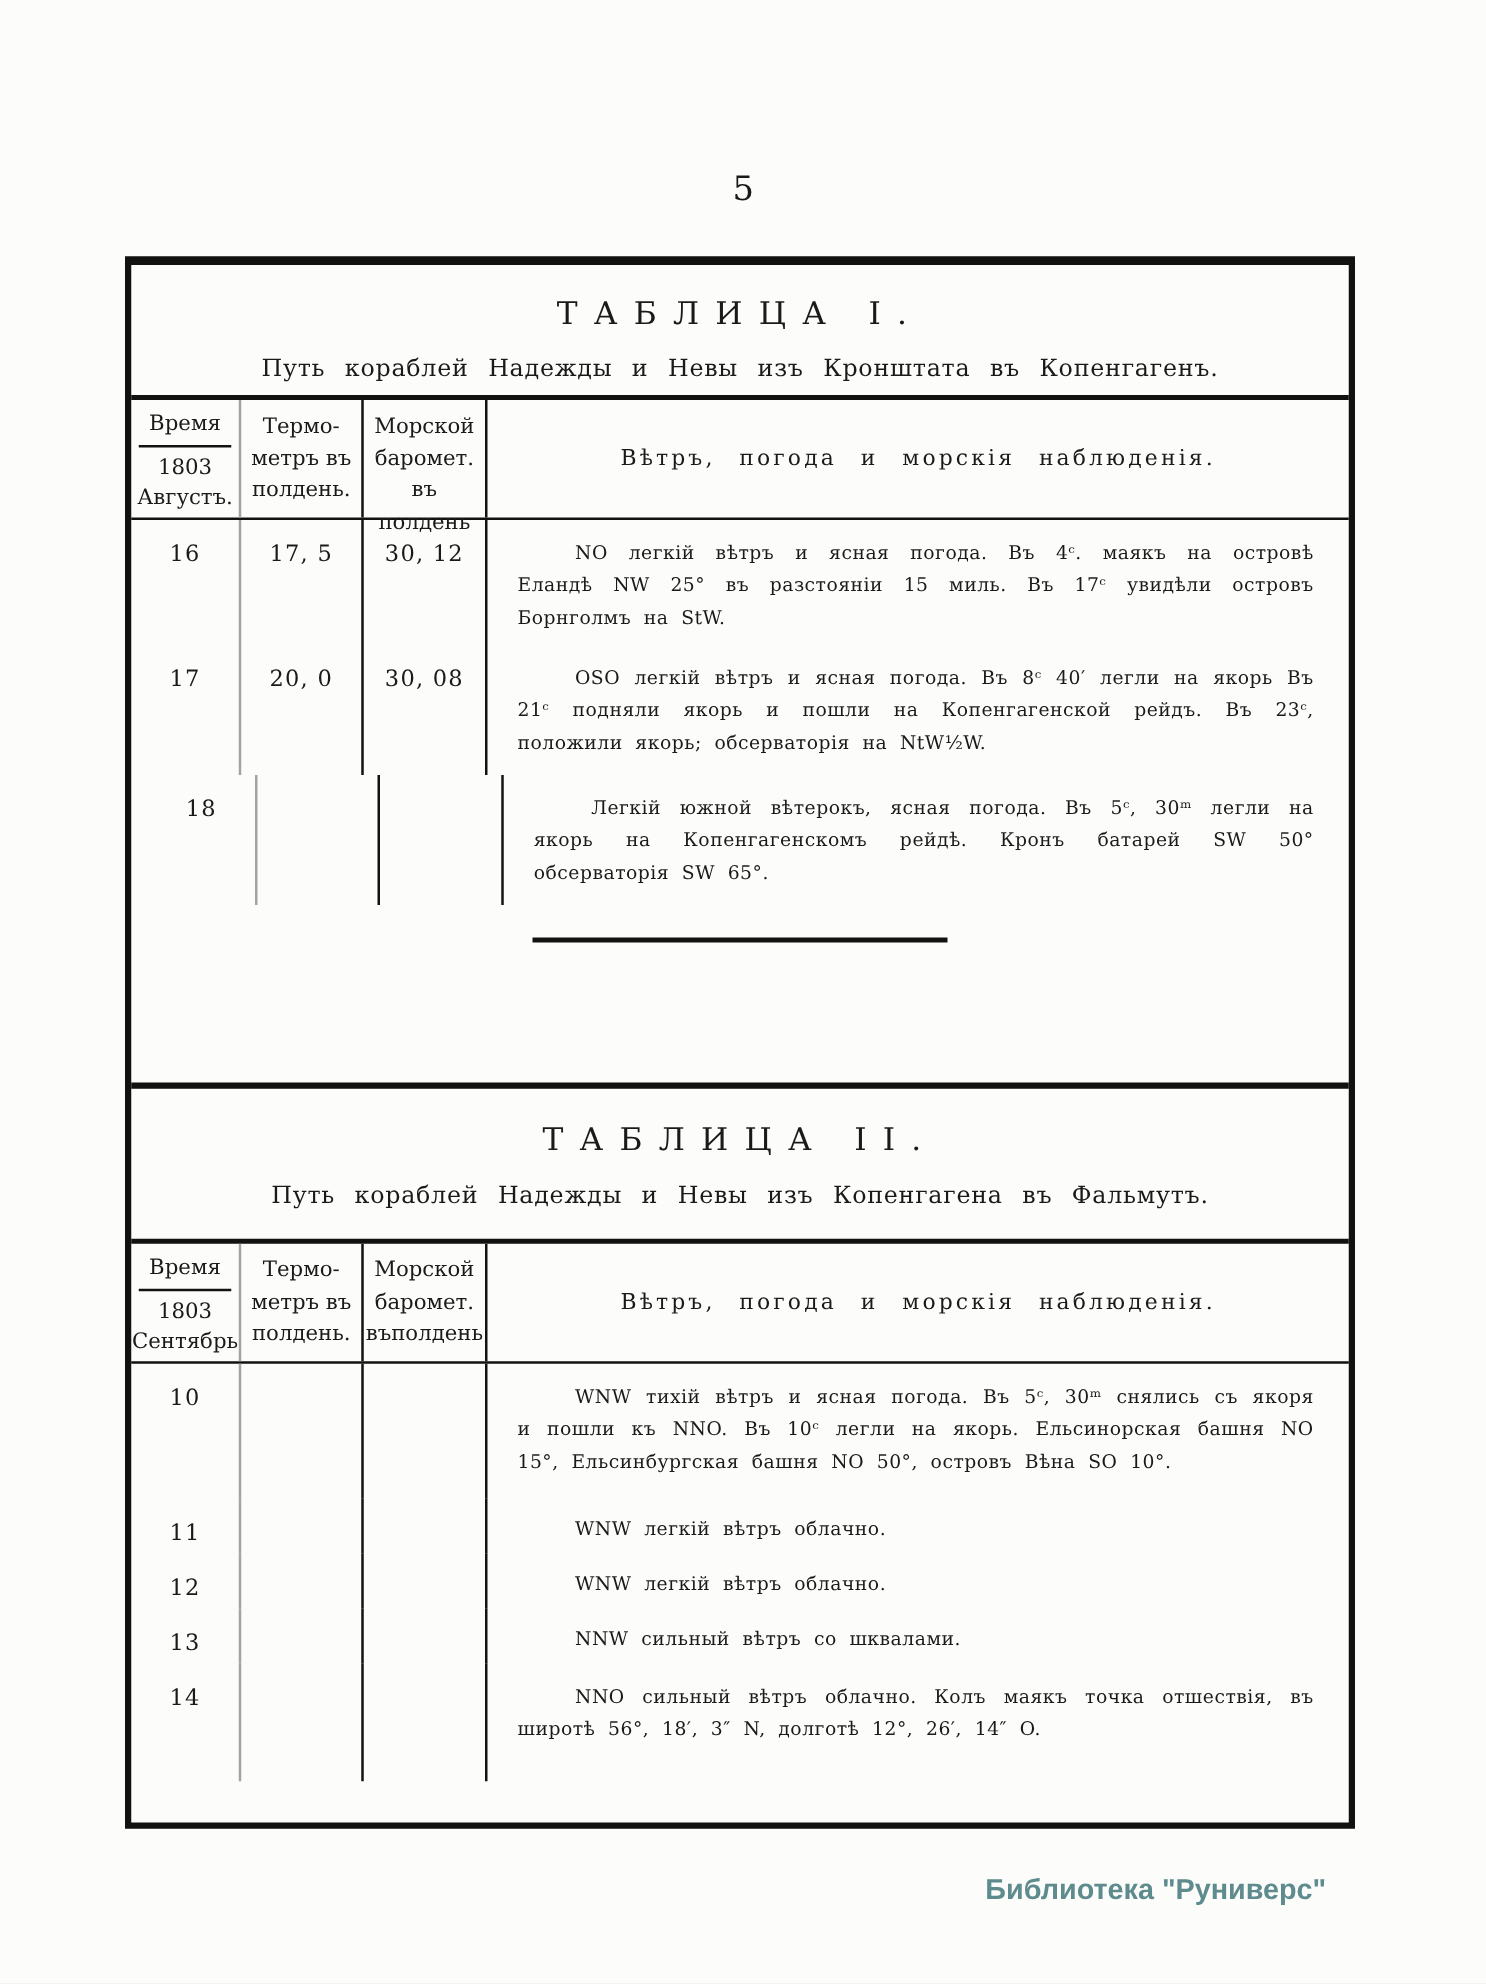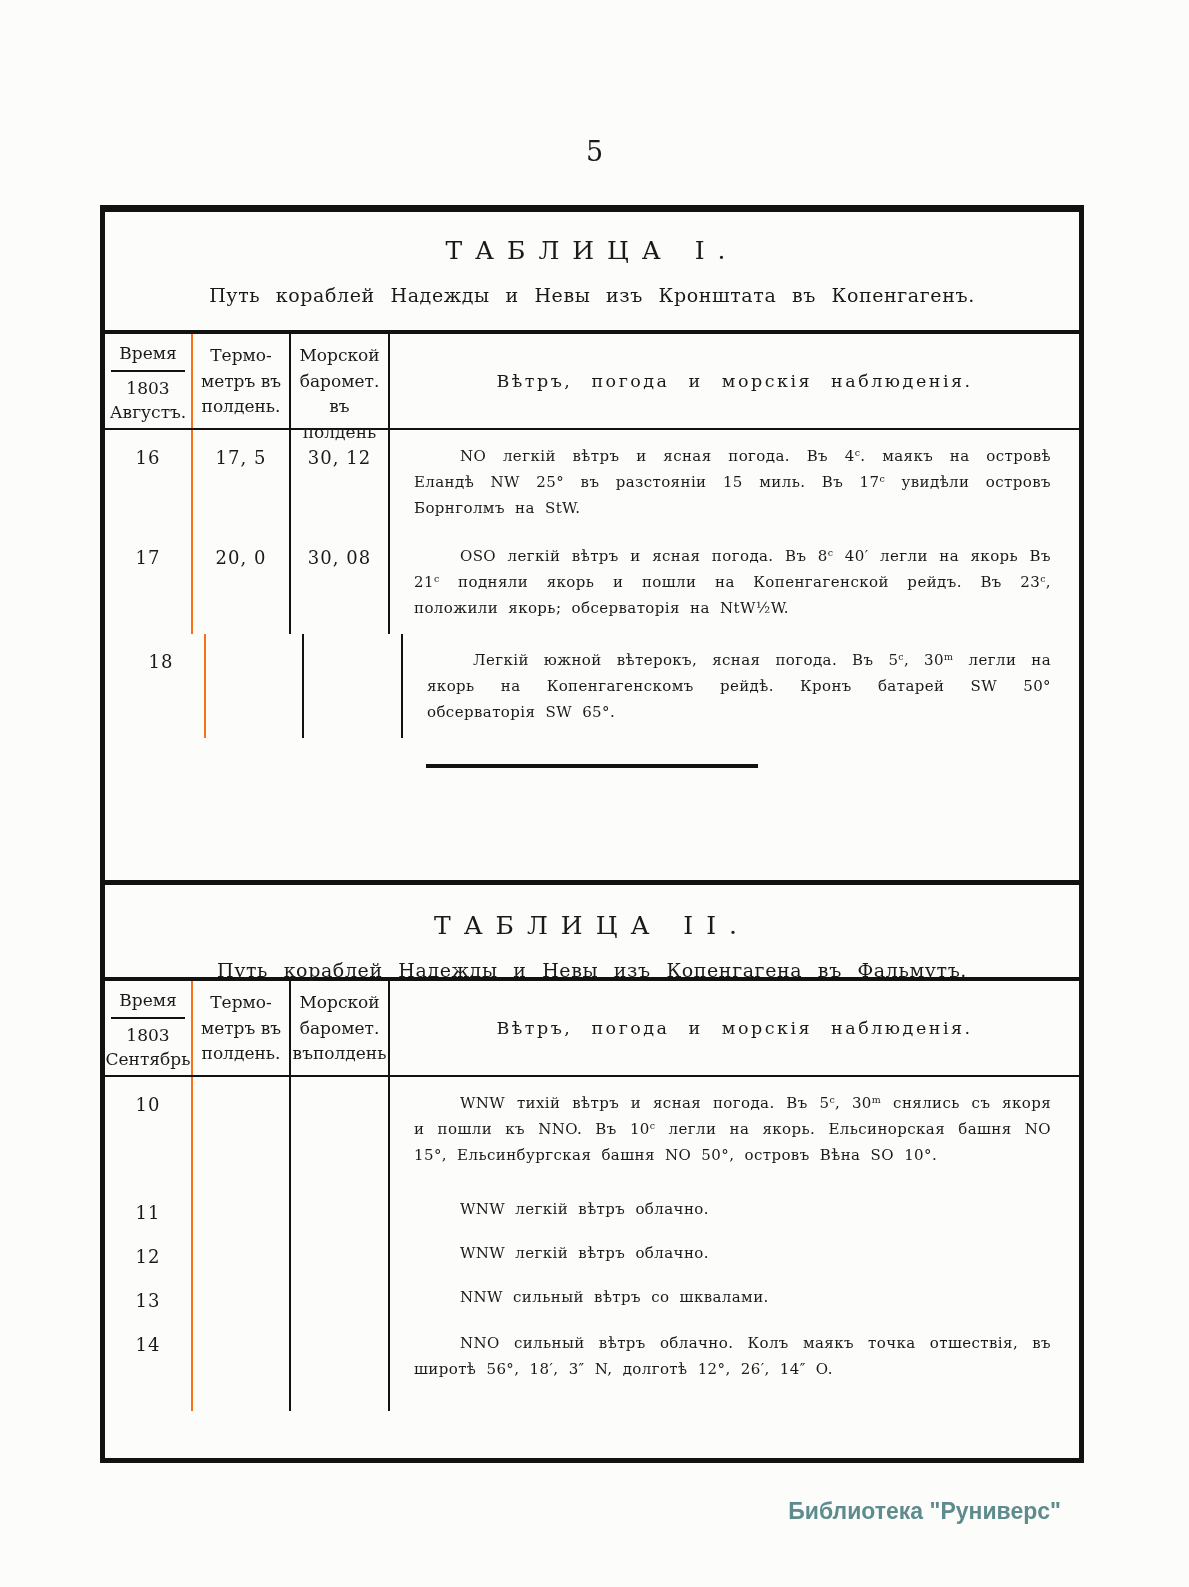--- a/index.html
+++ b/index.html
@@ -19,26 +19,26 @@
   .frame {
     position: absolute; left: 100px; top: 205px;
     width: 984px; height: 1258px;
     border: 5px solid #121210;
     border-top-width: 7px;
   }
   .title-block {
     text-align: center;
     border-bottom: 4px solid #121210;
   }
-  .tb1 { height: 122px; padding-top: 24px; }
-  .tb2 { height: 96px; padding-top: 26px; }
+  .tb1 { height: 108px; padding-top: 24px; }
+  .tb2 { height: 124px; padding-top: 26px; }
   .tbl-title { font-size: 25px; letter-spacing: 13px; }
   .tbl-subtitle { margin-top: 19px; font-size: 19px; word-spacing: 9px; letter-spacing: 0.6px; }
   .hdr { display: flex; border-bottom: 2px solid #121210; height: 96px; font-size: 17px; }
-  .c1 { width: 88px;  border-right: 2px solid #f97316; flex: none; }
+  .c1 { width: 88px;  border-right: 2px solid #a3a3a3; flex: none; }
   .c2 { width: 98px;  border-right: 2px solid #121210; flex: none; }
   .c3 { width: 99px;  border-right: 2px solid #121210; flex: none; }
   .c4 { flex: 1; min-width: 0; }
   .hc { text-align: center; }
   .pre { white-space: pre-line; }
   .hcol { padding-top: 9px; line-height: 1.5; }
   .time-label { padding-top: 9px; }
   .time-rule { width: 74px; margin: 7px auto 5px; border-top: 2px solid #121210; }
   .time-sub { line-height: 1.4; }
   .obs-h {

